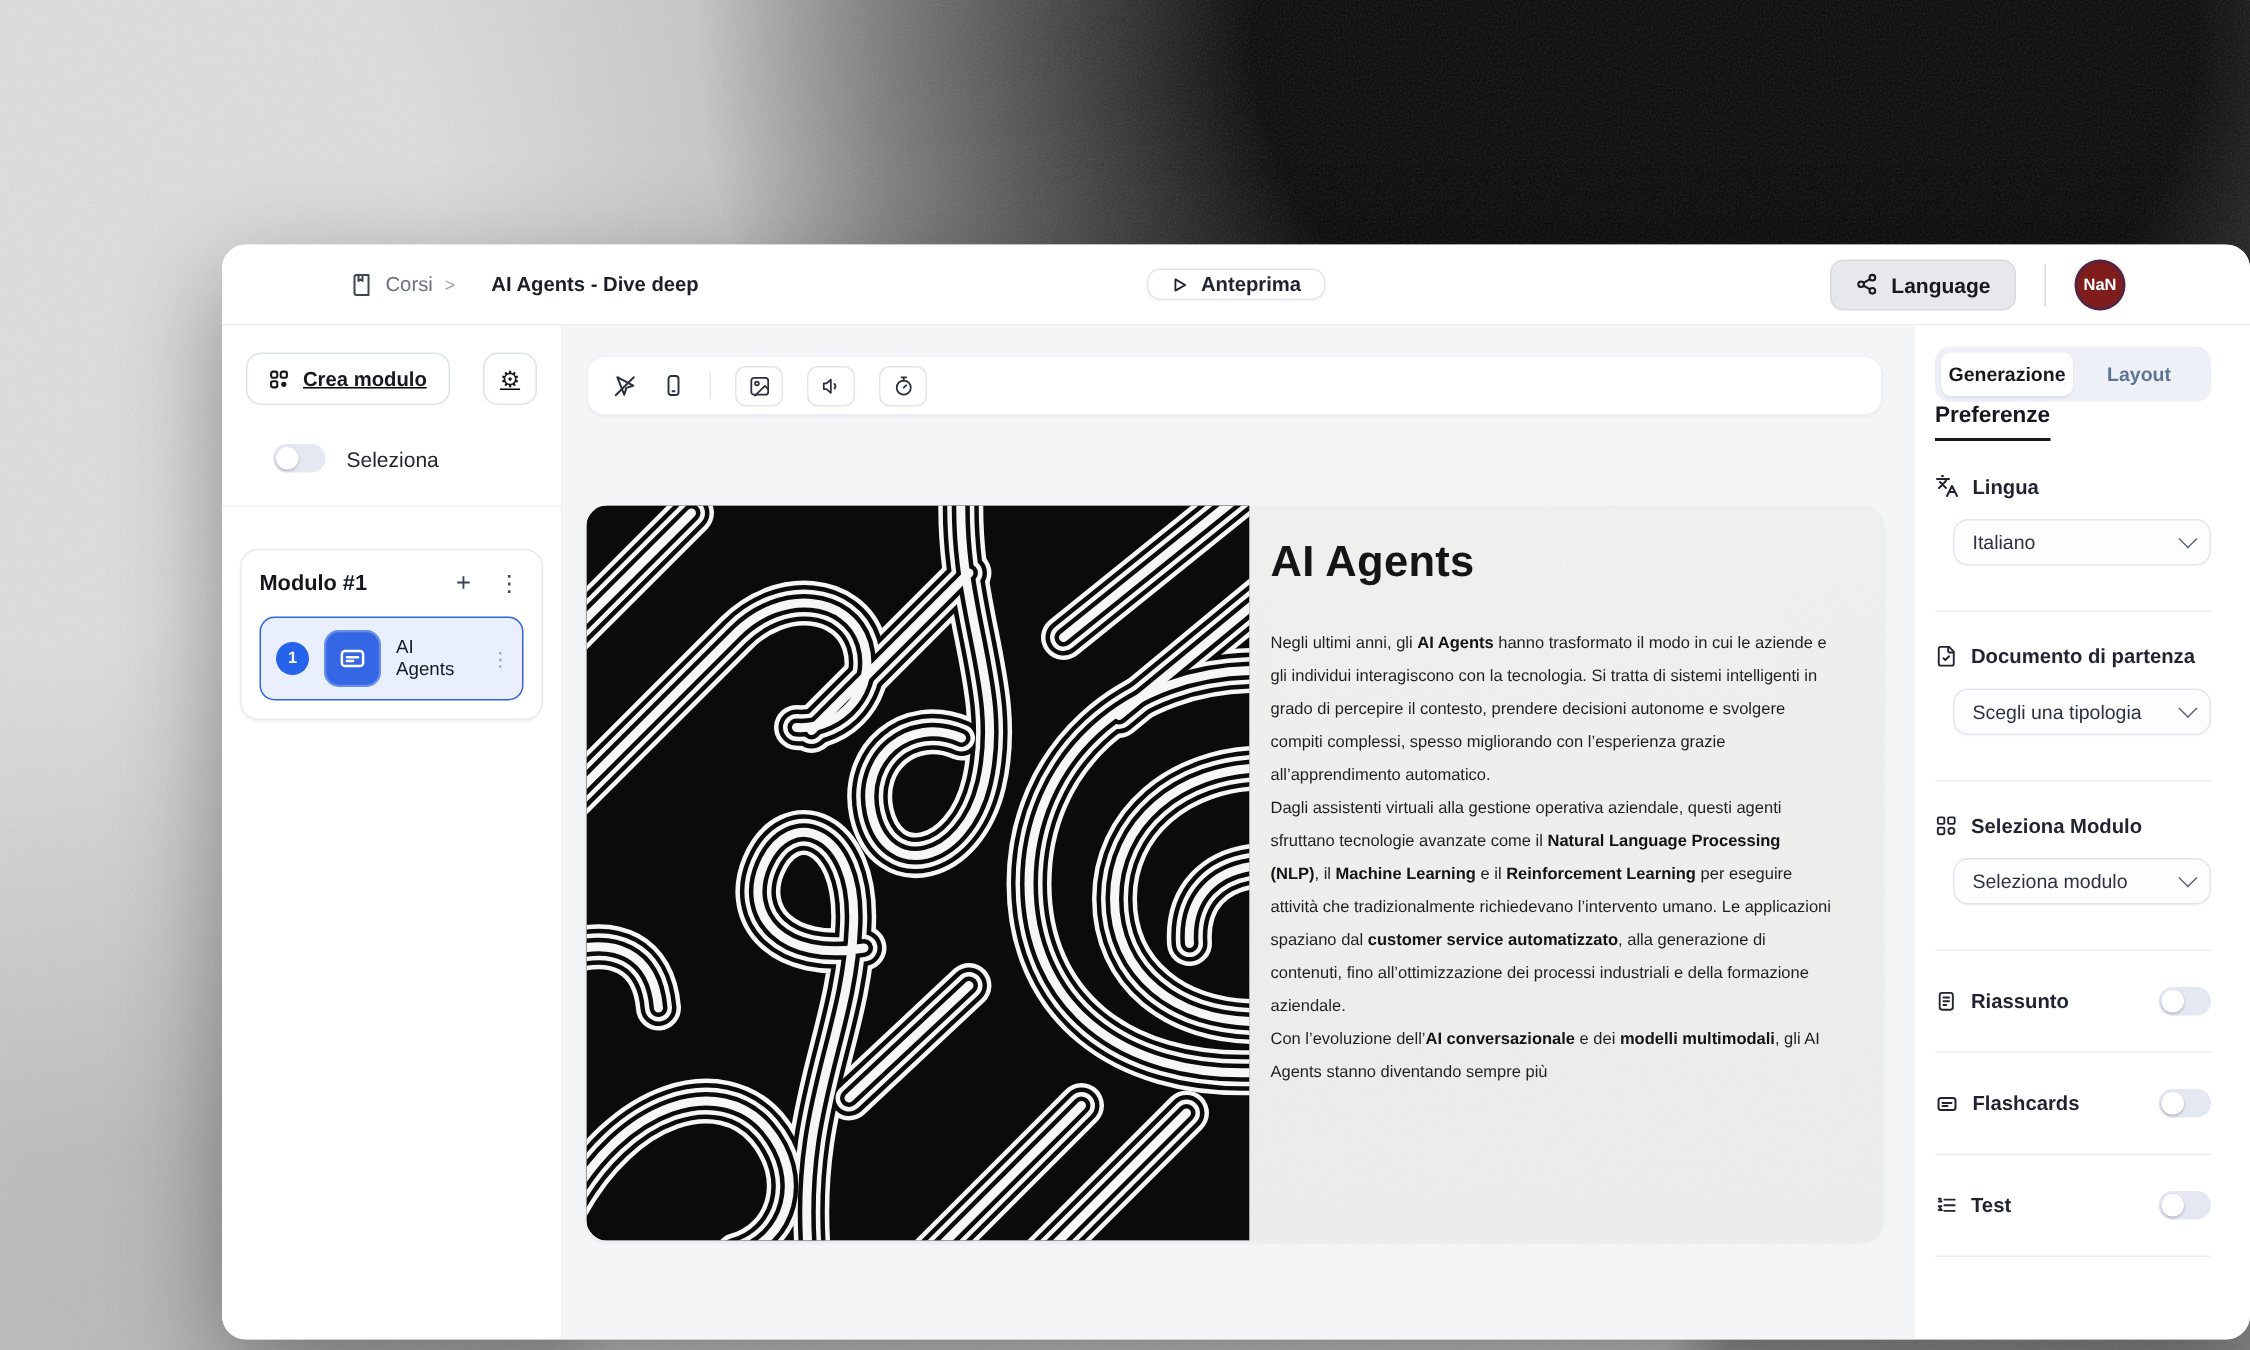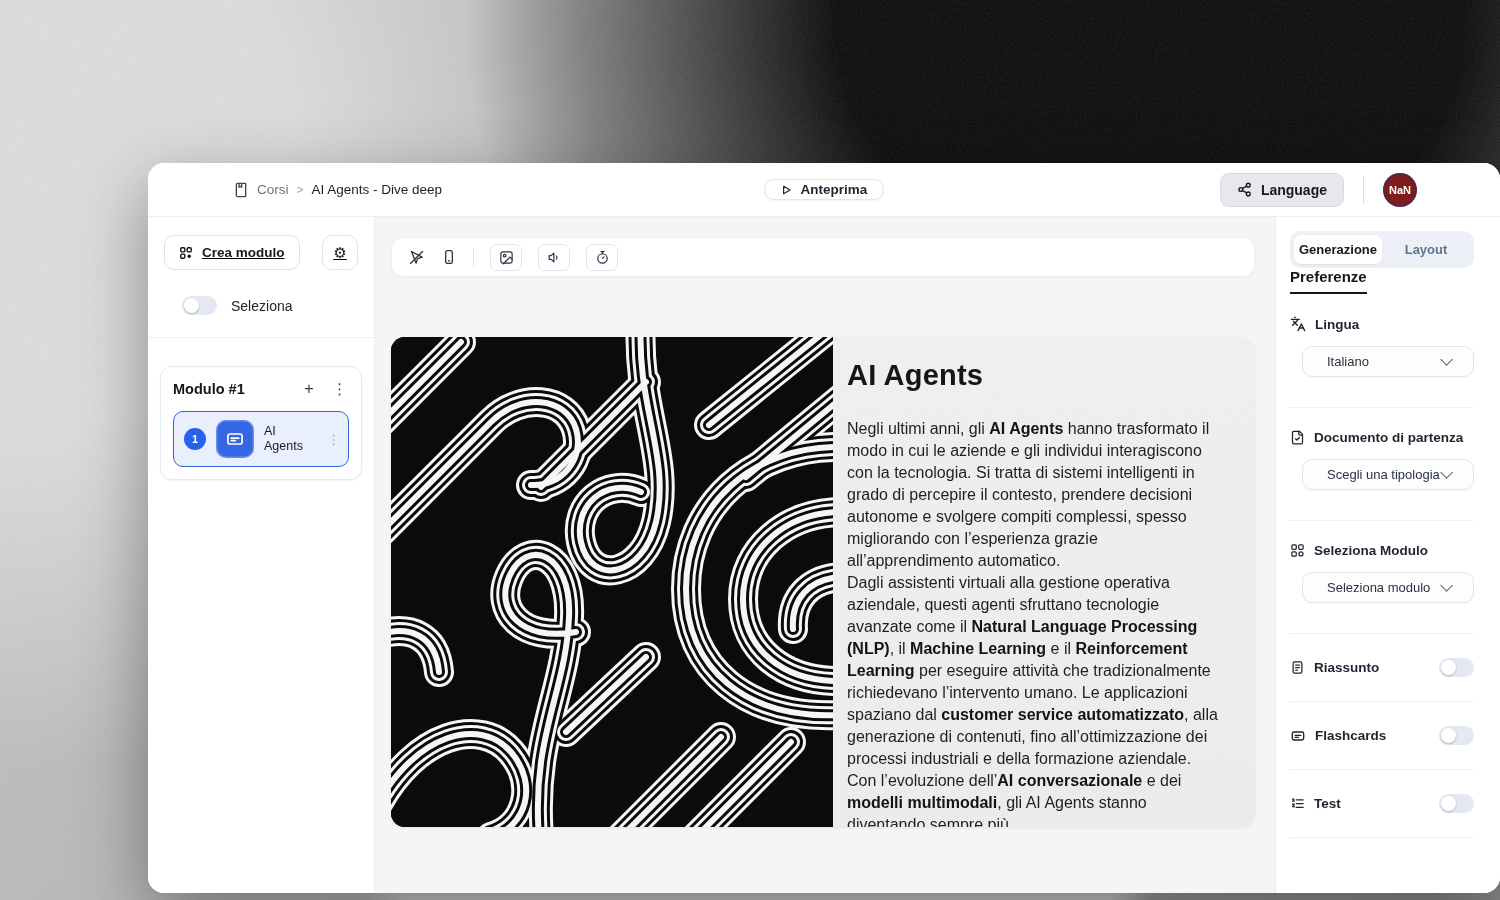--- a/index.html
+++ b/index.html
@@ -23,21 +23,21 @@
     box-shadow:0 24px 70px rgba(0,0,0,.38);
     display:flex; flex-direction:column;
   }
 
   
   .hdr { height:54px; flex:0 0 54px; display:flex; align-items:center;
          padding:0 83px 0 85px; border-bottom:1px solid #eceef1; position:relative; background:#fff; }
   .crumbs { display:flex; align-items:center; gap:8px; font-size:13.5px; }
   .crumb-root { color:#6a7380; cursor:pointer; }
   .crumb-sep { color:#9aa2ad; font-size:12px; }
-  .crumb-cur { color:#1b1f26; font-weight:400; }
+  .crumb-cur { color:#1b1f26; font-weight:700;margin-left:16px; }
   .btn-preview { position:absolute; left:50%; transform:translateX(-50%);
          display:flex; align-items:center; gap:8px; height:21px; padding:0 15px;
          background:#fff; border:1px solid #e2e6ec; border-radius:9px;
          font-size:13.5px; font-weight:700; color:#1f2430; cursor:pointer;
          box-shadow:0 1px 2px rgba(16,24,40,.05); }
   .hdr-right { margin-left:auto; display:flex; align-items:center; }
   .btn-share { display:flex; align-items:center; gap:9px; height:34px; padding:0 16px;
          background:#e6e8eb; border:1px solid #d7dade; border-radius:9px;
          font-size:14px; font-weight:700; color:#17191c; cursor:pointer; }
   .vdiv { width:1px; height:28px; background:#d9dce1; margin:0 19px; }
@@ -92,35 +92,35 @@
 
   .lesson-card { margin:60px 20px 0 16px; height:490px; border-radius:14px; overflow:hidden;
         display:flex; box-shadow:0 1px 3px rgba(16,24,40,.08); }
   .art { width:442px; flex:0 0 442px; background:#0b0b0b; }
   .art svg { display:block; width:100%; height:100%; }
   .paper { flex:1; background:linear-gradient(180deg,#f1f1ef 0%, #ededeb 100%); position:relative;
         padding:22px 34px 0 14px; overflow:hidden; }
   .paper-grain { position:absolute; inset:0; opacity:.06; pointer-events:none; }
   .art-title { font-size:29px; font-weight:800; color:#141517; letter-spacing:.2px; margin-bottom:26px; position:relative; }
   .art-body { position:relative; }
-  .art-body p { font-size:16px; line-height:22px; color:#1d1f23; }
+  .art-body p { font-size:11px; line-height:22px; color:#1d1f23; }
   .art-body b { font-weight:700; color:#121317; }
 
   
   .tabs { background:#edf1f7; border-radius:10px; padding:4px; display:flex; }
   .tab { flex:1; height:29px; display:flex; align-items:center; justify-content:center;
         font-size:13px; font-weight:700; color:#5d7590; border-radius:7px; cursor:pointer; }
   .tab.active { background:#fff; color:#15181c; box-shadow:0 1px 2px rgba(16,24,40,.08); }
   .pref-title { display:inline-block; font-size:15px; font-weight:700; color:#15181c;
         border-bottom:2px solid #15181c; padding-bottom:7px; }
   .psection { padding:22px 0 30px 0; border-bottom:1px solid #ecf0f4; }
   .psection:last-of-type { border-bottom:none; }
   .plabel { display:flex; align-items:center; gap:9px; font-size:13.5px; font-weight:700; color:#1f2430; }
   .pselect { margin:14px 0 0 12px; height:31px; border:1px solid #dfe6ef; border-radius:10px;
-        background:#fdfdfe; display:flex; align-items:center; padding:0 24px; font-size:13px;
+        background:#fdfdfe; display:flex; align-items:center; padding:0 12px; font-size:13px;
         color:#2a3342; cursor:pointer; box-shadow:0 1px 1px rgba(16,24,40,.03); }
   .chev { margin-left:auto; width:9px; height:9px; border-right:1.6px solid #5a6676;
         border-bottom:1.6px solid #5a6676; transform:rotate(45deg) translateY(-3px); }
   .trow { display:flex; align-items:center; padding:24px 0; border-bottom:1px solid #ecf0f4; }
   .trow .plabel { flex:1; }
 
   svg.ic { display:block; }
 </style>
 </head>
 <body>

